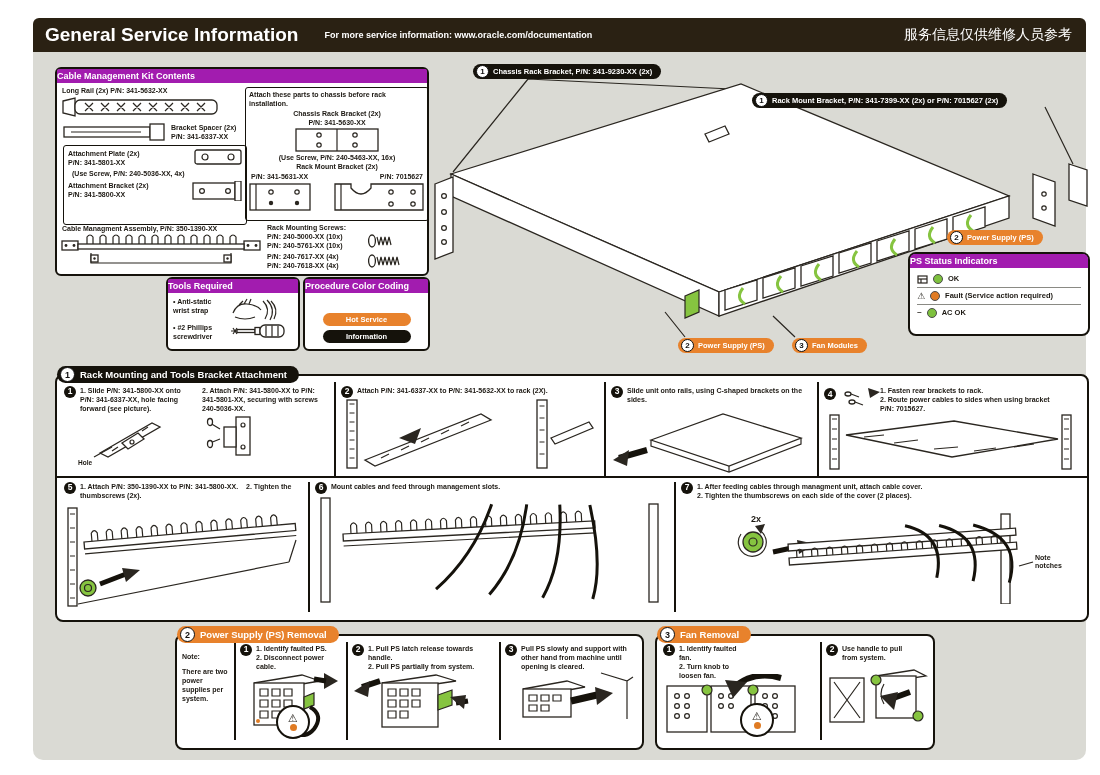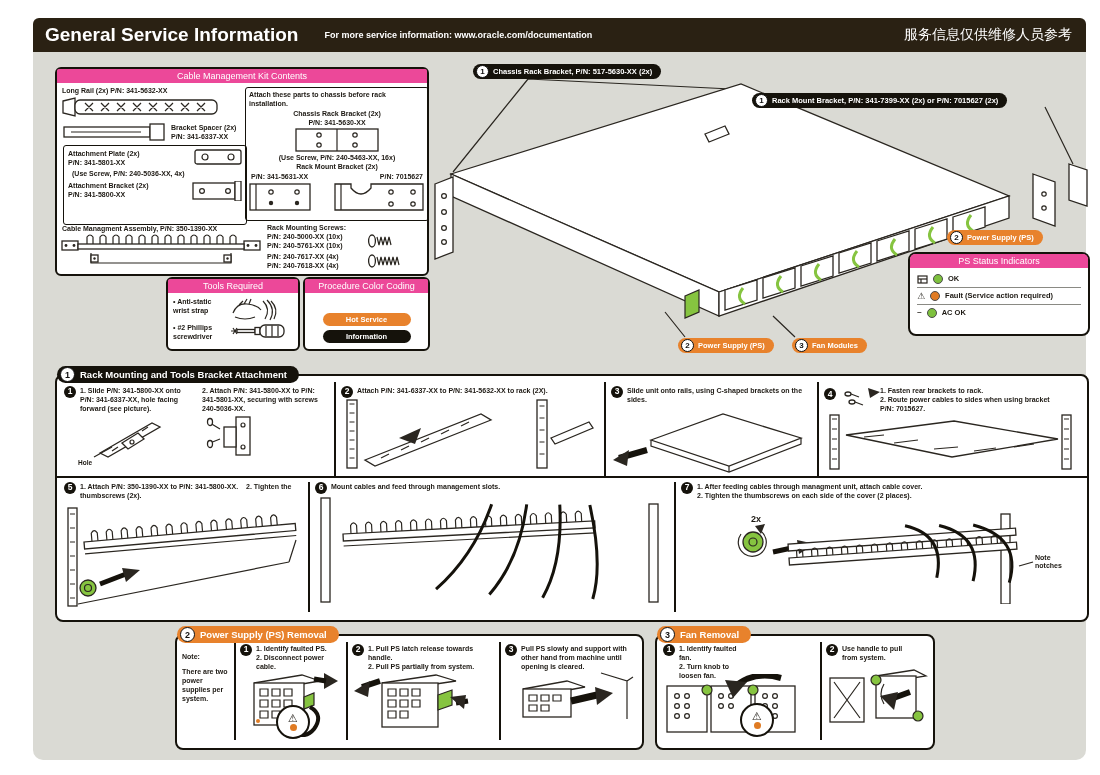--- a/index.html
+++ b/index.html
@@ -2,21 +2,21 @@
 <html><head>
 <meta charset="utf-8">
 <style>
   html,body{margin:0;padding:0;background:#fff;}
   body{font-family:"Liberation Sans","DejaVu Sans",sans-serif;color:#1c1812;}
   #page{position:relative;width:1100px;height:775px;background:#fff;overflow:hidden;}
   .abs{position:absolute;}
   #graybody{left:33px;top:52px;width:1053px;height:708px;background:#dadad4;border-radius:0 0 10px 10px;}
   #topbar{left:33px;top:18px;width:1053px;height:34px;background:#2a2113;border-radius:6px 6px 0 0;display:flex;align-items:center;}
   .box{background:#fff;border:2px solid #15120b;border-radius:6px;}
-  .bhdr{background:#ec4899;color:#fff;font-weight:normal;text-align:center;font-size:9px;padding:2px 0;border-radius:2px 2px 0 0;}
+  .bhdr{background:#a21caf;color:#fff;font-weight:bold;text-align:left;font-size:9px;padding:2px 0;border-radius:2px 2px 0 0;}
   .b{font-weight:bold;}
   .t6{font-size:6.5px;line-height:1.25;}
   .t7{font-size:7px;line-height:1.3;}
   .t75{font-size:7.5px;line-height:1.3;}
   .t8{font-size:8px;line-height:1.25;}
   .pill{display:inline-flex;align-items:center;gap:4px;color:#fff;border-radius:9px;padding:0 9px 0 3px;font-size:7.5px;font-weight:bold;height:15px;white-space:nowrap;}
   .pill.black{background:#15120b;}
   .pill.orange{background:#e8822c;}
   .circ{flex:0 0 auto;width:11px;height:11px;border-radius:50%;background:#fff;color:#111;font-size:8px;font-weight:bold;display:flex;align-items:center;justify-content:center;border:1px solid #111;}
   .stepn{flex:0 0 auto;display:inline-flex;width:12px;height:12px;border-radius:50%;background:#15120b;color:#fff;font-size:8.5px;font-weight:bold;align-items:center;justify-content:center;margin-right:4px;}
@@ -243,21 +243,21 @@
       <circle class="lin" cx="11" cy="186" r="2.4"></circle>
 
     <polygon class="wfill" points="600,118 622,126 622,170 600,162"></polygon>
     <circle class="lin" cx="611" cy="138" r="2.2"></circle>
       <circle class="lin" cx="611" cy="152" r="2.2"></circle>
     <polygon class="wfill" points="636,108 654,114 654,150 636,144"></polygon>
   </svg>
 
   <div class="abs pill black" style="left:473px;top:64px;">
     <span class="circ">1</span>
-    <span>Chassis Rack Bracket, P/N: 517-5630-XX (2x)</span>
+    <span>Chassis Rack Bracket, P/N: 341-9230-XX (2x)</span>
   </div>
   <div class="abs pill black" style="left:752px;top:93px;">
     <span class="circ">1</span>
     <span>Rack Mount Bracket, P/N: 341-7399-XX (2x) or P/N: 7015627 (2x)</span>
   </div>
   <div class="abs pill orange" style="left:947px;top:230px;">
     <span class="circ">2</span>
     <span>Power Supply (PS)</span>
   </div>
   <div class="abs pill orange" style="left:678px;top:338px;">

